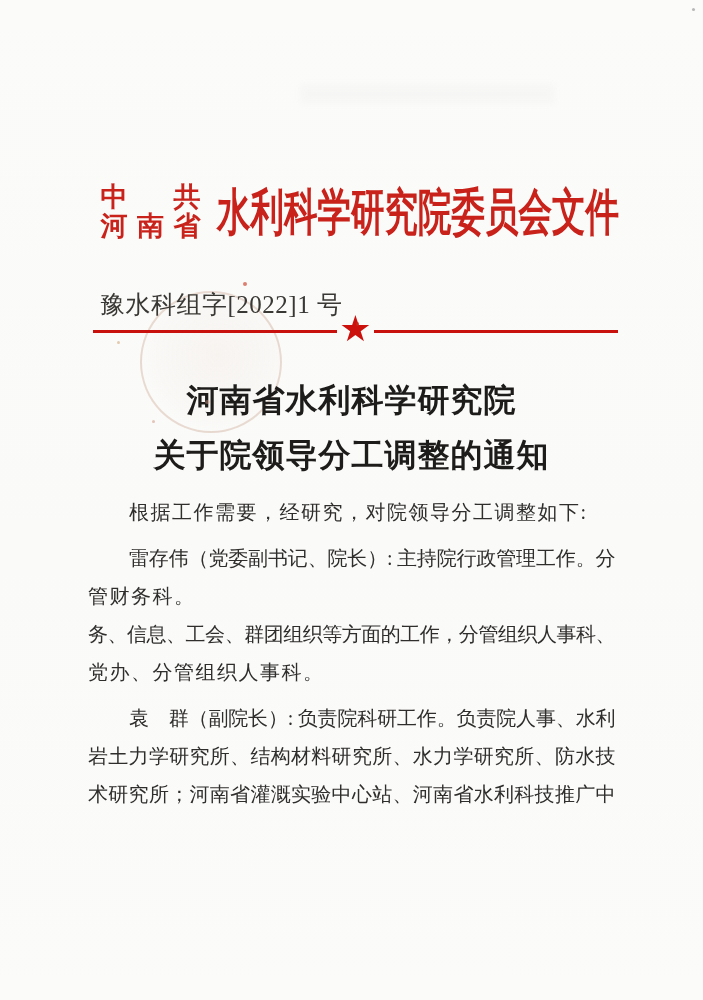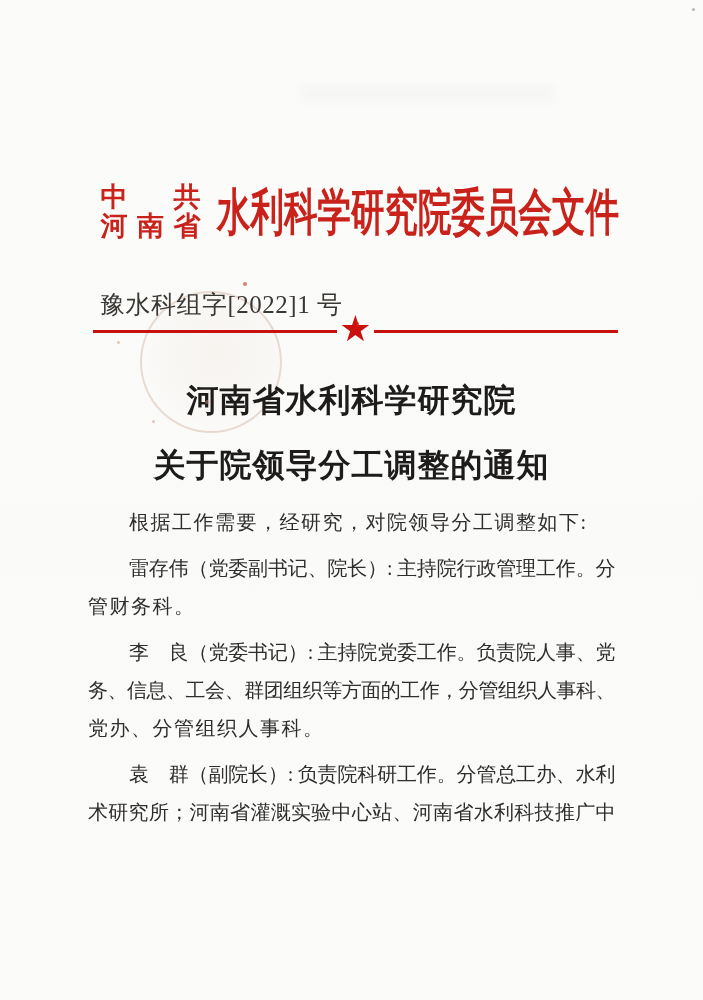--- a/index.html
+++ b/index.html
@@ -74,21 +74,21 @@
     font-family:"DejaVu Sans","Liberation Sans",sans-serif;
   }
 
   
   .t1,.t2{
     width:543px;margin-left:80px;text-align:center;
     font-weight:bold;font-size:32px;line-height:40px;
     letter-spacing:1px;color:#1d1c1a;
   }
   .t1{margin-top:44px;}
-  .t2{margin-top:25px;}
+  .t2{margin-top:15px;}
 
   
   .body{
     margin:18px 0 0 88px;width:527px;
     font-size:20px;line-height:38px;color:#2f2e2c;
   }
   .ln{letter-spacing:1.5px;}
   .ln.ind{text-indent:41px;margin-top:8px;}
   .ln.fill{
     text-align:justify;text-align-last:justify;
@@ -129,21 +129,21 @@
       <div class="l"></div>
     </div>
 
     <div class="t1">河南省水利科学研究院</div>
     <div class="t2">关于院领导分工调整的通知</div>
 
     <div class="body">
       <div class="ln ind">根据工作需要，经研究，对院领导分工调整如下:</div>
       <div class="ln ind fill">雷存伟（党委副书记、院长）: 主持院行政管理工作。分</div>
       <div class="ln">管财务科。</div>
-      <div class="ln ind fill">李　良（党委书记）: 主持院党委工作。负责院人事、党</div>
       <div class="ln fill">务、信息、工会、群团组织等方面的工作，分管组织人事科、</div>
       <div class="ln">党办、分管组织人事科。</div>
-      <div class="ln ind fill">袁　群（副院长）: 负责院科研工作。分管总工办、水利</div>
+      <div class="ln ind fill">袁　群（副院长）: 负责院科研工作。负责院人事、水利</div>
+      <div class="ln fill">岩土力学研究所、结构材料研究所、水力学研究所、防水技</div>
       <div class="ln fill">术研究所；河南省灌溉实验中心站、河南省水利科技推广中</div>
     </div>
 
   </div>
 </div>
 
 </body></html>

